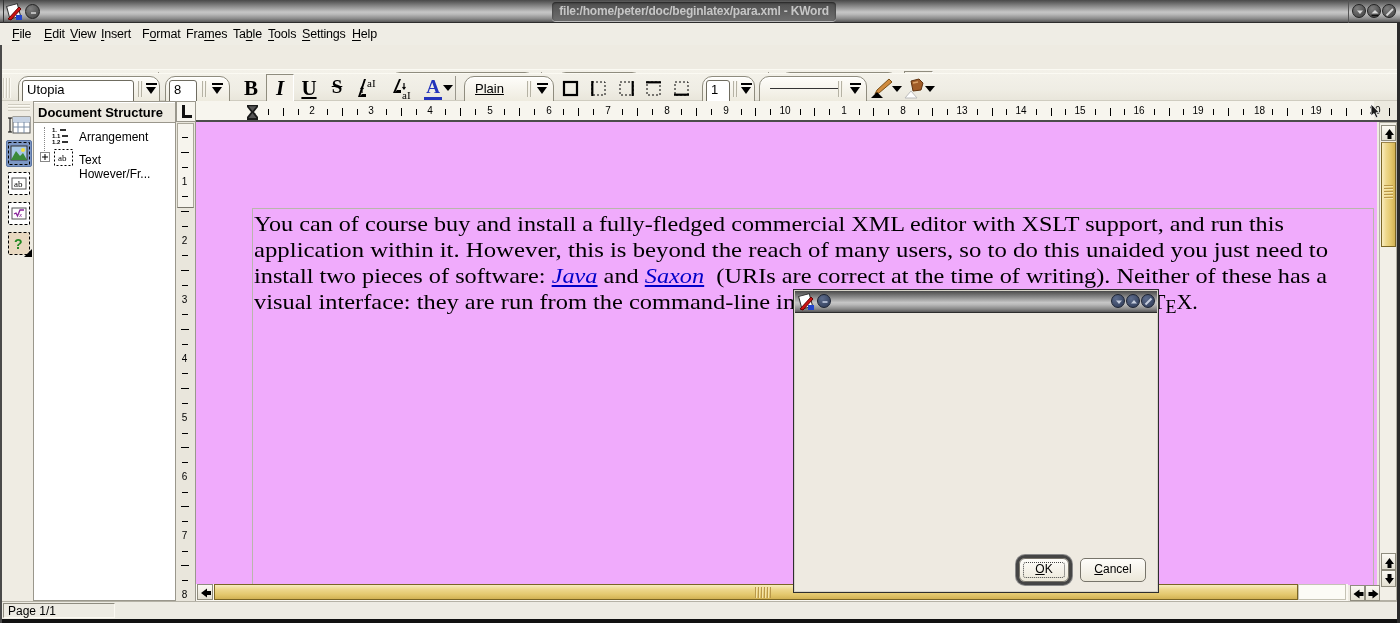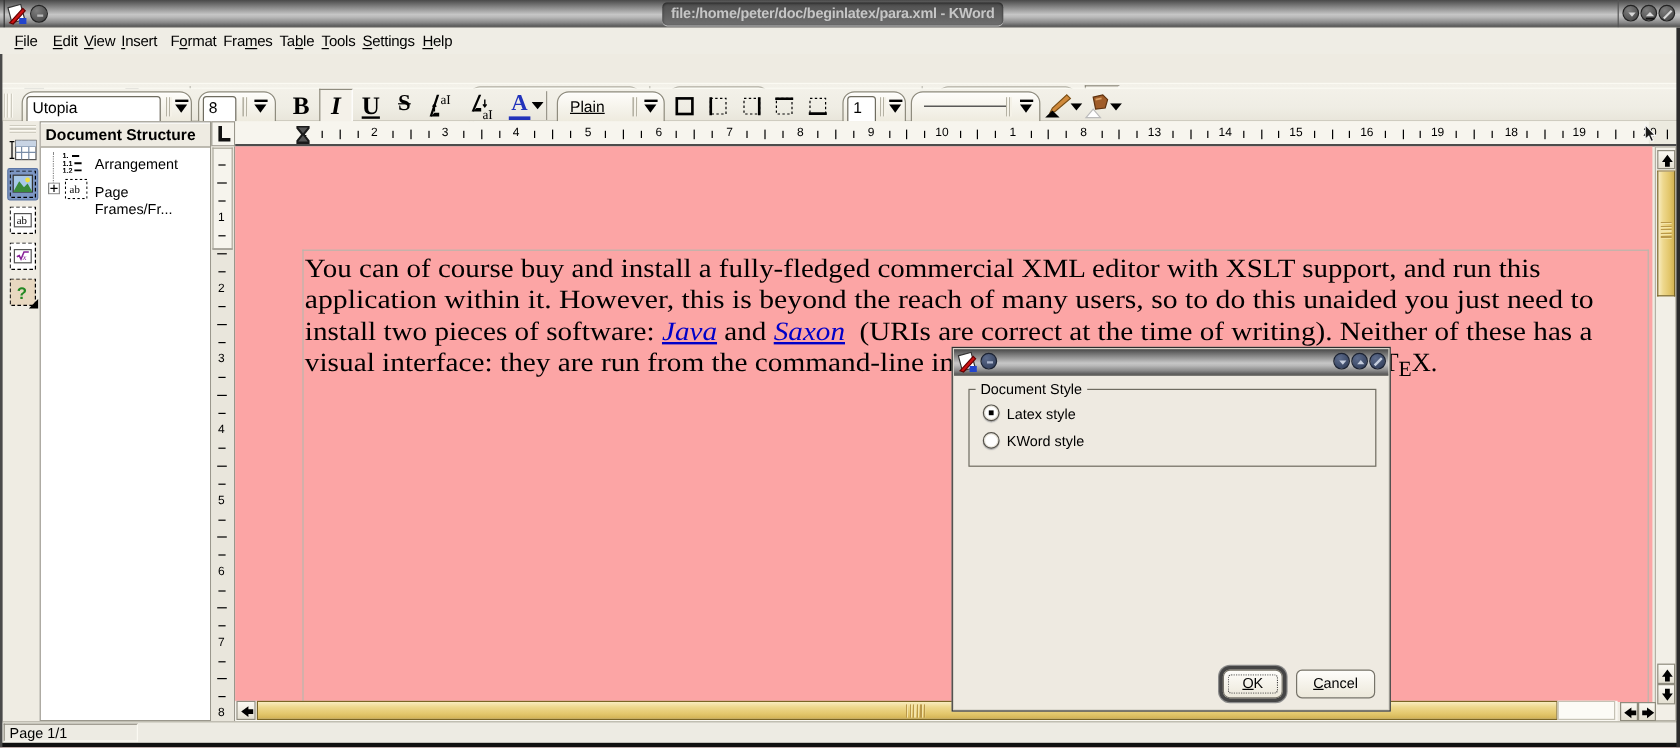--- a/index.html
+++ b/index.html
@@ -49,21 +49,21 @@
 #panel{position:absolute;left:33px;top:0;width:143px;height:500px;background:#fff;border:1px solid #9a978c;}
 #panelhead{position:absolute;left:0;top:1px;width:141px;height:20px;background:#eeebe2;
   border-bottom:1px solid #9a978c;font-size:13px;font-weight:bold;padding:2px 0 0 4px;}
 
 #corner{position:absolute;left:176px;top:0;width:20px;height:21px;background:#f7f5ee;border:1px solid #9a978c;}
 #hruler{position:absolute;left:196px;top:0;width:1201px;height:21px;background:#f7f5ee;border-bottom:2px solid #4c4c4c;}
 #vruler{position:absolute;left:176px;top:21px;width:20px;height:479px;background:#e9e6dc;border-right:1px solid #9a978c;}
 .rnum{position:absolute;font-size:10px;color:#000;}
 .tick{position:absolute;background:#000;}
 
-#page{position:absolute;left:196px;top:21px;width:1181px;height:463px;background:#fca5a5;}
+#page{position:absolute;left:196px;top:21px;width:1181px;height:463px;background:#f0abfc;}
 #frameborder{position:absolute;left:56px;top:86px;width:1122px;height:380px;border:1px solid #b9b6ac;border-bottom:none;}
 .docline{position:absolute;left:58px;white-space:nowrap;font-family:"Liberation Serif",serif;
   font-size:22px;color:#000;transform-origin:0 0;}
 .doclink{color:#0000c8;font-style:italic;text-decoration:underline;}
 
 #vscroll{position:absolute;left:1379px;top:21px;width:18px;height:479px;background:#f2efe7;border:1px solid #b3b0a4;}
 #hscroll{position:absolute;left:196px;top:483px;width:1152px;height:17px;background:#faf8f2;}
 .sbtn{position:absolute;background:linear-gradient(#fbf9f3,#e4e0d2);border:1px solid #8f8c7e;}
 .goldv{background:linear-gradient(90deg,#f8ecc0 0%,#eed88e 30%,#e3c76c 70%,#d2b254 100%);border:1px solid #7a6524;border-top:1px solid #9c854b;}
 .goldh{background:linear-gradient(#f8ecc0 0%,#eed88e 30%,#e3c76c 70%,#d2b254 100%);border:1px solid #7a6524;}
@@ -525,21 +525,21 @@
       <div class="abs" style="left:45px;top:28px;font-size:12px">Arrangement</div>
       <svg class="abs" style="left:6px;top:50px" width="10" height="10">
           <rect x="0.5" y="0.5" width="9" height="9" fill="#fff" stroke="#888"></rect>
           <line x1="2" y1="5" x2="8" y2="5" stroke="#000"></line>
           <line x1="5" y1="2" x2="5" y2="8" stroke="#000"></line>
         </svg>
       <svg class="abs" style="left:20px;top:47px" width="19" height="17" viewBox="0 0 19 17">
           <rect x="0.5" y="0.5" width="18" height="16" fill="#fff" stroke="#000" stroke-dasharray="2 2"></rect>
           <text x="4" y="12" font-size="9" font-family="Liberation Serif" fill="#000">ab</text>
         </svg>
-      <div class="abs" style="left:45px;top:51px;font-size:12px">Page Frames/Fr...</div>
+      <div class="abs" style="left:45px;top:51px;font-size:12px">Text However/Fr...</div>
     </div>
     <div id="corner"><svg width="18" height="19">
           <path d="M5 3 L8 3 L8 13 L15 13 L15 16 L5 16 Z" fill="#111"></path>
         </svg></div>
     <div id="hruler">
       <div class="rnum" style="left:49px;top:4px;width:16px;text-align:center">1</div>
       <div class="tick" style="left:72px;top:8px;width:1px;height:6px"></div>
       <div class="tick" style="left:87px;top:7px;width:1px;height:8px"></div>
       <div class="tick" style="left:102px;top:8px;width:1px;height:6px"></div>
       <div class="rnum" style="left:108px;top:4px;width:16px;text-align:center">2</div>
@@ -722,26 +722,19 @@
       <div class="dtitbtn" style="left:316px"><svg width="14" height="14">
             <path d="M4 5.5 L7 9 L10 5.5 Z" fill="#c6cede"></path>
           </svg></div>
       <div class="dtitbtn" style="left:331px"><svg width="14" height="14">
             <path d="M4 8.5 L7 5 L10 8.5 Z" fill="#c6cede"></path>
           </svg></div>
       <div class="dtitbtn" style="left:346px"><svg width="14" height="14">
             <path d="M3.5 9.5 L9.5 3.5" stroke="#c6cede" stroke-width="2"></path>
           </svg></div>
     </div>
-    <div class="group" style="top:34px;height:65px">
-      <div class="gtitle">Document Style</div>
-      <div class="radio sel" style="top:12px"></div>
-        <div class="rlabel" style="top:13px">Latex style</div>
-      <div class="radio" style="top:35px"></div>
-        <div class="rlabel" style="top:36px">KWord style</div>
-    </div>
     <div class="dbtn" id="okbtn" style="left:225px;top:268px;width:50px"><u>O</u>K</div>
     <div class="dbtn" style="left:286px;top:268px;width:66px"><u>C</u>ancel</div>
   </div>
 
   <div class="abs" style="left:1397px;top:23px;width:3px;height:600px;background:#2b2b2b;z-index:9"></div>
   <div class="abs" style="left:0;top:45px;width:2px;height:578px;background:#4a4a4a;z-index:9"></div>
 </div>
 
 </body></html>

